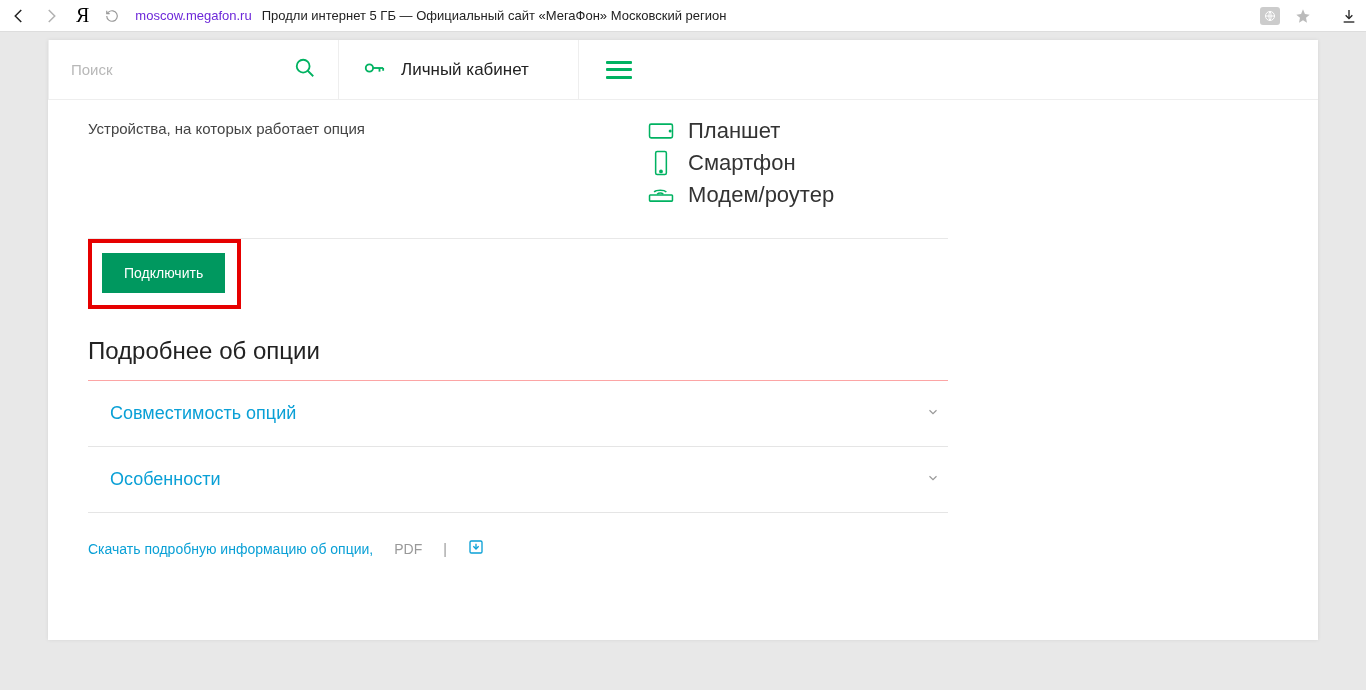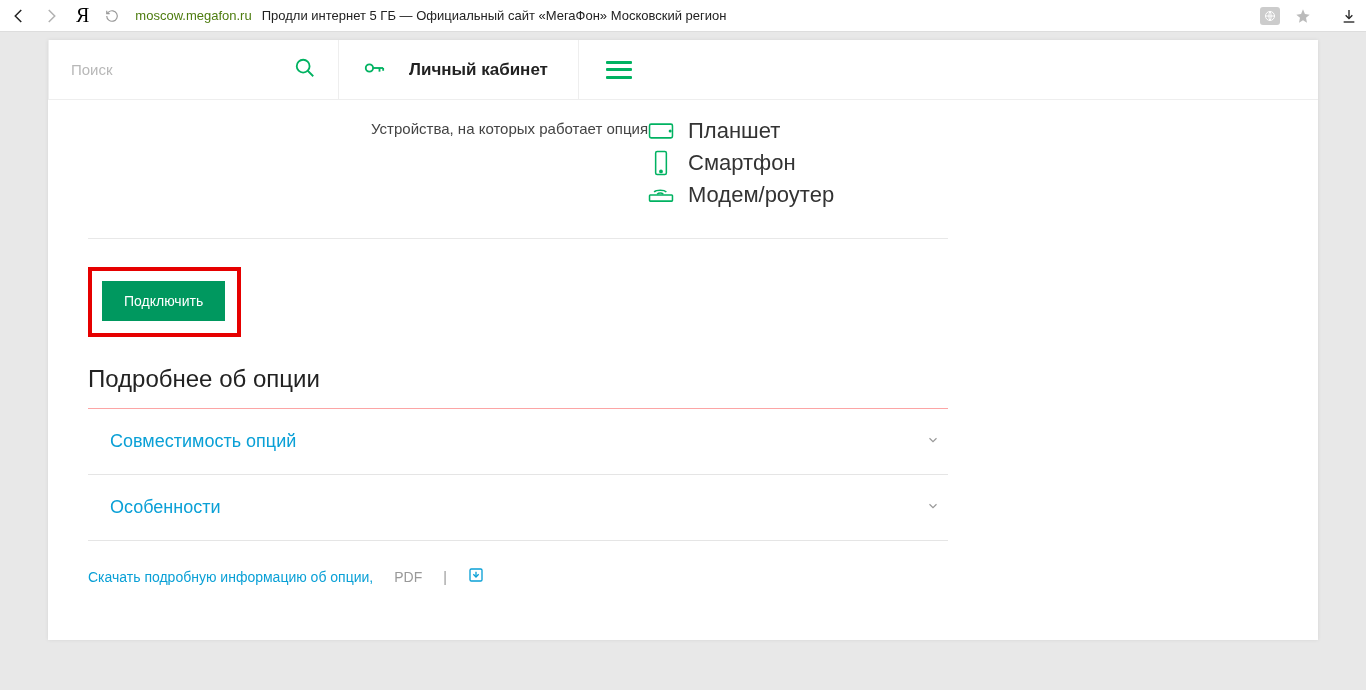--- a/index.html
+++ b/index.html
@@ -36,21 +36,21 @@
     width: 18px; height: 18px; color: #888; font-size: 14px;
     display:flex;align-items:center;justify-content:center;
   }
   .addr {
     flex: 1;
     font-size: 13px;
     color: #333;
     display:flex;align-items:center;gap:10px;
     padding-left:4px;
   }
-  .addr .domain { color: #4d7c0f; }
+  .addr .domain { color: #6d28d9; }
   .addr .title  { color: #222; }
   .chrome-right { display:flex; align-items:center; gap:14px; color:#aaa; }
   .chrome-ic { width:18px;height:18px;display:flex;align-items:center;justify-content:center;font-size:16px;}
   .dl-ic { color:#222; }
 
   
   .page {
     width: 1270px;
     margin: 8px auto 0 auto;
     background: #fff;
@@ -96,45 +96,43 @@
     justify-content:space-between;
   }
   .hdr-search input{
     border:none;outline:none;font-size:15px;color:#3b82f6;width:200px;background:transparent;
   }
   .hdr-search input::placeholder{color:#b8b8b8;}
   .search-btn svg{stroke:#00B261;}
   .hdr-lk{
     border-left:1px solid #eee;
     display:flex;align-items:center;
-    padding:0 24px;gap:24px;
+    padding:0 24px;gap:16px;
     width:240px;
-    font-weight:bold;
   }
   .key-ic{color:#00B261;}
   .lk-txt{font-size:17px;color:#222;}
   .hdr-menu{
     border-left:1px solid #eee;
     width:80px;display:flex;align-items:center;justify-content:center;
   }
   .burger{width:26px;height:18px;display:flex;flex-direction:column;justify-content:space-between;}
   .burger span{height:3px;background:#00B261;border-radius:1px;}
 
   
   .content{padding:18px 40px 40px 40px;width:940px;}
-  .devices-row{display:flex;align-items:flex-start;text-align:right;}
+  .devices-row{display:flex;align-items:flex-start;}
   .devices-label{font-size:15px;color:#444;width:560px;padding-top:2px;}
   .devices-list{display:flex;flex-direction:column;gap:6px;margin-left:0;}
   .dev-item{display:flex;align-items:center;gap:14px;font-size:22px;color:#333;}
   .dev-item .ic{width:26px;display:flex;justify-content:center;color:#00B261;}
 
   .divider{border:none;border-top:1px solid #e8e8e8;margin:30px 0 0 0;}
 
   .cta-wrap{
-    margin-top:28px;
     display:inline-block;
     border:4px solid #e60000;
     padding:10px 12px 12px 10px;
   }
   .cta-btn{
     background:#00985F;color:#fff;border:none;
     padding:12px 22px;font-size:14px;cursor:pointer;
   }
 
   .section-title{font-size:24px;color:#222;margin-top:28px;font-weight:400;}

